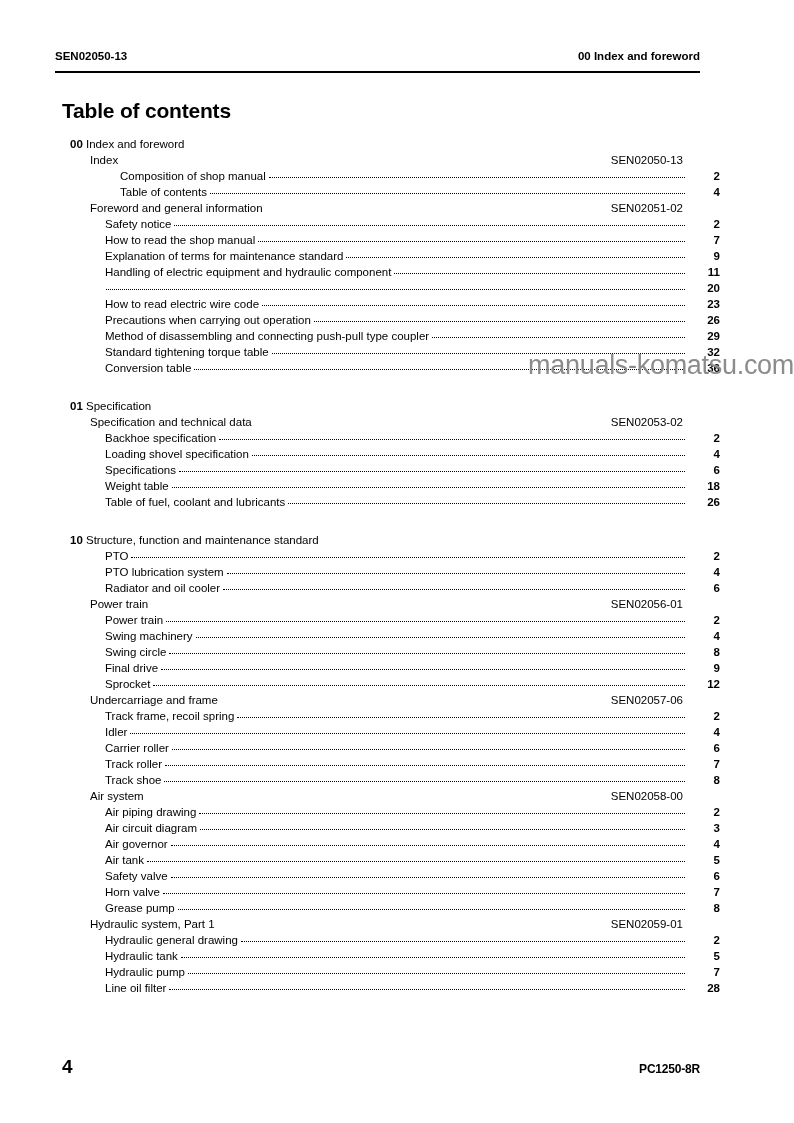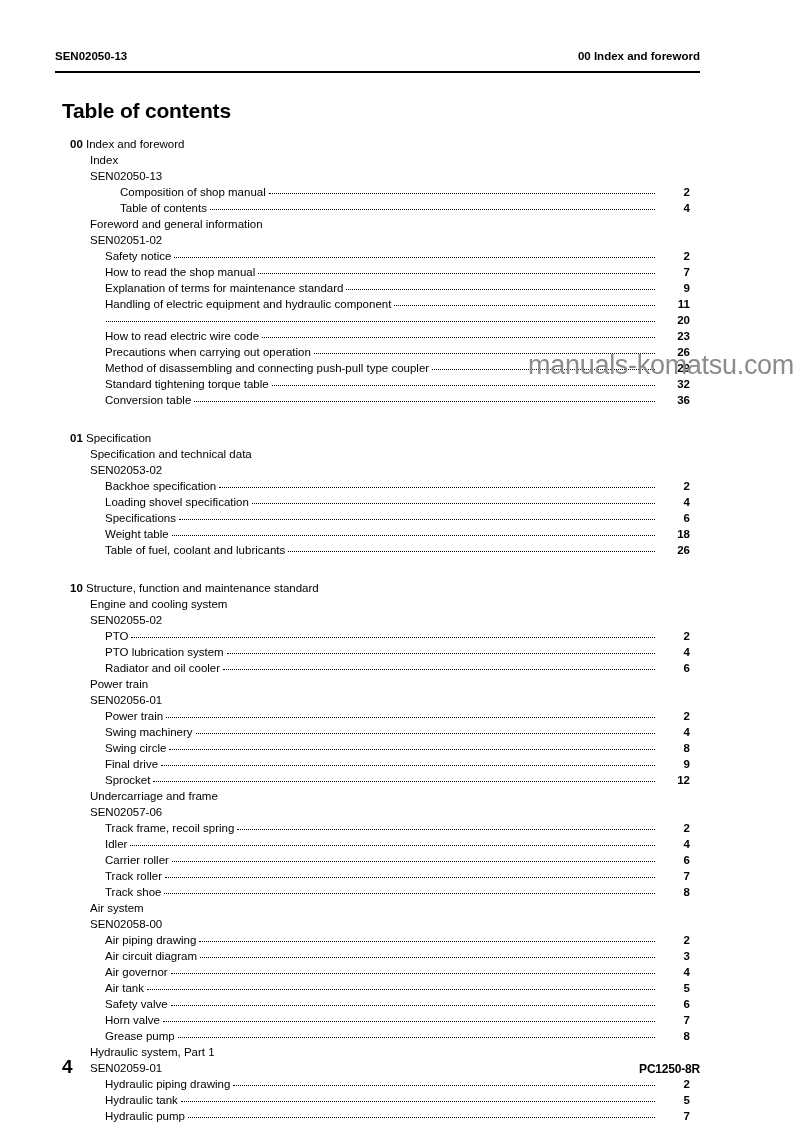--- a/index.html
+++ b/index.html
@@ -78,34 +78,33 @@
 
   
   .grp-row {
     display: flex;
     align-items: baseline;
     font-size: 11.5px;
     line-height: 16px;
     padding-left: 90px;
     padding-right: 111px;
     white-space: nowrap;
-    flex-direction: column;
   }
   .grp-name { flex: 0 0 auto; }
   .grp-spacer { flex: 1 1 auto; }
   .grp-code { flex: 0 0 auto; text-align: right; }
 
   
   .item-row {
     display: flex;
     align-items: baseline;
     font-size: 11.5px;
     line-height: 16px;
     padding-left: 105px;
-    padding-right: 104px;
+    padding-right: 74px;
     white-space: nowrap;
   }
   .item-row.deep { padding-left: 120px; }
 
   .item-name { flex: 0 0 auto; padding-right: 2px; }
 
   .leader {
     flex: 1 1 auto;
     position: relative;
     height: 11px;
@@ -276,25 +275,20 @@
           <span class="item-page">18</span>
         </div>
         <div class="item-row">
           <span class="item-name">Table of fuel, coolant and lubricants</span>
           <span class="leader"></span>
           <span class="item-page">26</span>
         </div>
       </div>
       <div class="toc-section">
         <div class="sec-title"><span class="sec-num">10</span> <span>Structure, function and maintenance standard</span></div>
-        <div class="grp-row">
-          <span class="grp-name">Engine and cooling system</span>
-          <span class="grp-spacer"></span>
-          <span class="grp-code">SEN02055-02</span>
-        </div>
         <div class="item-row">
           <span class="item-name">PTO</span>
           <span class="leader"></span>
           <span class="item-page">2</span>
         </div>
         <div class="item-row">
           <span class="item-name">PTO lubrication system</span>
           <span class="leader"></span>
           <span class="item-page">4</span>
         </div>
@@ -402,21 +396,21 @@
           <span class="item-name">Grease pump</span>
           <span class="leader"></span>
           <span class="item-page">8</span>
         </div>
         <div class="grp-row">
           <span class="grp-name">Hydraulic system, Part 1</span>
           <span class="grp-spacer"></span>
           <span class="grp-code">SEN02059-01</span>
         </div>
         <div class="item-row">
-          <span class="item-name">Hydraulic piping drawing</span>
+          <span class="item-name">Hydraulic general drawing</span>
           <span class="leader"></span>
           <span class="item-page">2</span>
         </div>
         <div class="item-row">
           <span class="item-name">Hydraulic tank</span>
           <span class="leader"></span>
           <span class="item-page">5</span>
         </div>
         <div class="item-row">
           <span class="item-name">Hydraulic pump</span>

